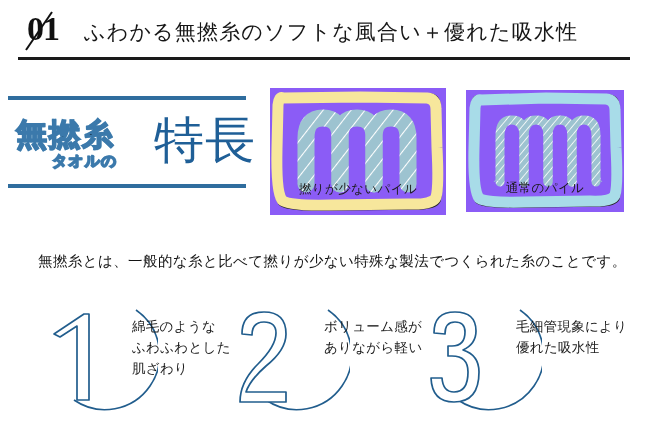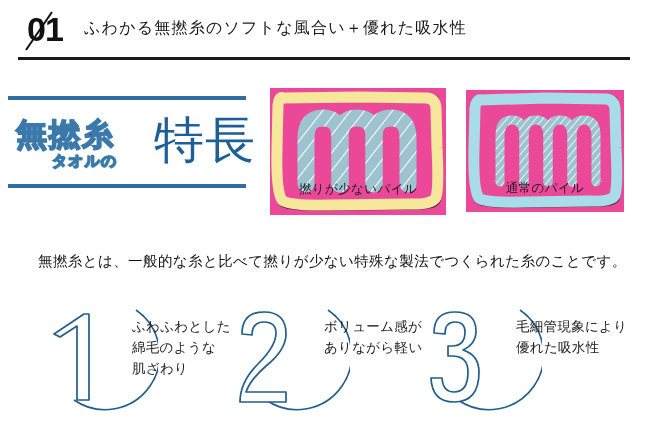--- a/index.html
+++ b/index.html
@@ -18,38 +18,38 @@
 
   
   #header {
     position: absolute;
     left: 0; top: 0;
     width: 648px; height: 62px;
   }
   #header-number {
     position: absolute;
     left: 27px; top: 10px;
-    font-family: Liberation Sans, sans-serif;
+    font-family: Liberation Serif, serif;
     font-size: 34px;
     font-weight: 700;
     color: #111111;
     letter-spacing: -1px;
     line-height: 38px;
   }
   #header-slash {
     position: absolute;
     left: 22px; top: 10px;
     width: 34px; height: 42px;
     pointer-events: none;
   }
   #header-title {
     position: absolute;
     left: 84px; top: 18px;
     font-family: "Liberation Serif", "DejaVu Serif", serif;
-    font-size: 16px;
+    font-size: 21px;
     color: #161616;
     letter-spacing: 1.2px;
     white-space: nowrap;
   }
   #header-rule {
     position: absolute;
     left: 18px; top: 57px;
     width: 612px; height: 3px;
     background: #1a1a1a;
   }
@@ -105,21 +105,21 @@
     color: #1f5f97;
     letter-spacing: 1px;
     line-height: 60px;
     white-space: nowrap;
   }
 
   
   .card {
     position: absolute;
     box-sizing: border-box;
-    background: #ec4899;
+    background: #8b5cf6;
   }
   .card-frame {
     position: absolute;
     left: 0; top: 0;
     width: 100%; height: 100%;
   }
   .card-art {
     position: absolute;
     left: 0; top: 0;
     width: 100%; height: 100%;
@@ -274,22 +274,22 @@
   <div id="description">無撚糸とは、一般的な糸と比べて撚りが少ない特殊な製法でつくられた糸のことです。</div>
 
   <div id="features">
 
     <div class="feature-item" id="feature-1">
       <svg class="feature-mark" viewBox="0 0 118 120">
         <path d="M96,14 A46,46 0 1,1 34,104" fill="none" stroke="#215d8d" stroke-width="1.7"></path>
         <path d="M14,38 L44,18 L49,18 L49,104 L37,104 L37,30 L20,41 Z" fill="#ffffff" stroke="#215d8d" stroke-width="1.7" stroke-linejoin="round"></path>
       </svg>
       <div class="feature-text">
+        <span>綿毛のような</span>
         <span>ふわふわとした</span>
-        <span>綿毛のような</span>
         <span>肌ざわり</span>
       </div>
     </div>
 
     <div class="feature-item" id="feature-3">
       <svg class="feature-mark" viewBox="0 0 118 120">
         <path d="M96,14 A46,46 0 1,1 34,104" fill="none" stroke="#215d8d" stroke-width="1.7"></path>
         <path d="M10,37 Q10,16 31,16 Q52,16 52,35 Q52,48 39,54
                  Q55,59 55,76 Q55,106 30,106 Q8,106 7,82 L18,82
                  Q19,96 30,96 Q44,96 44,76 Q44,60 28,60 L24,60 L24,50

